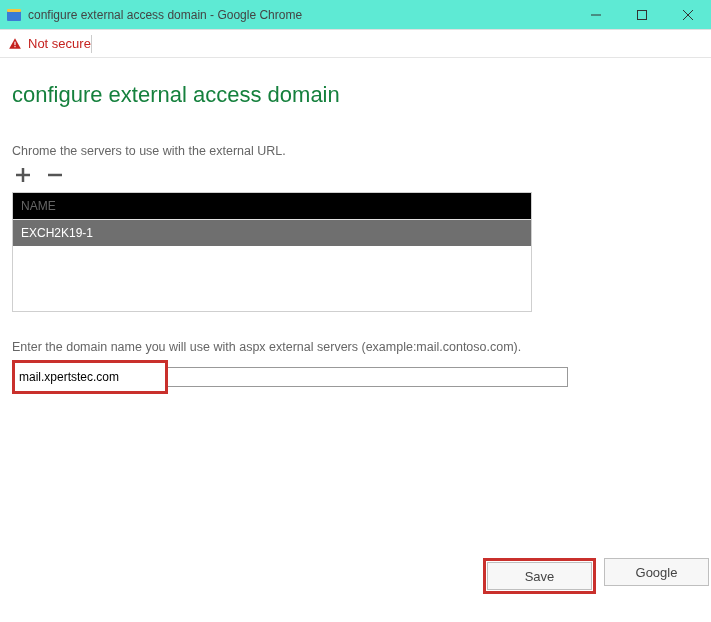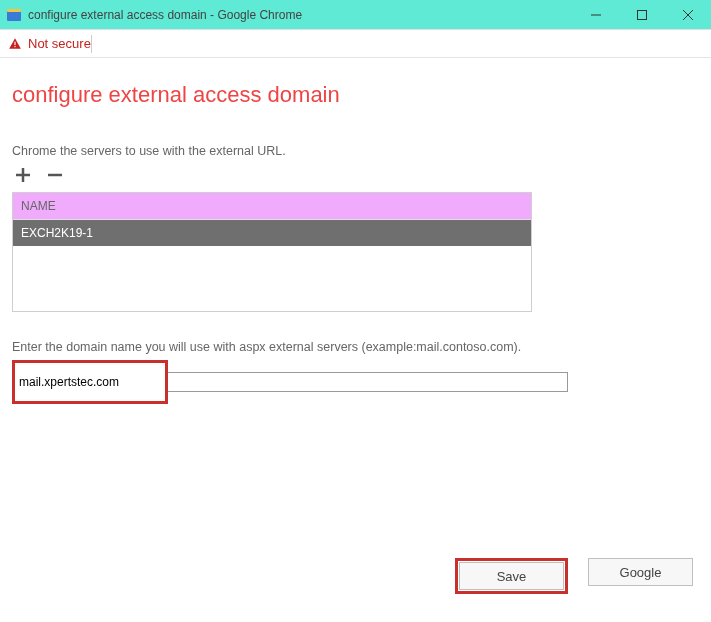--- a/index.html
+++ b/index.html
@@ -70,21 +70,21 @@
     }
     .url .host { color: #333; }
     .content {
       padding: 24px 12px 60px 12px;
       position: relative;
       height: calc(100% - 58px);
     }
     .page-title {
       font-size: 22px;
       font-weight: 400;
-      color: #ef4444;
+      color: #15803d;
       margin-bottom: 36px;
     }
     .label-text {
       font-size: 12.5px;
       color: #666;
       margin-bottom: 6px;
     }
     .toolbar-row {
       display: flex;
       gap: 10px;
@@ -103,61 +103,61 @@
       width: 520px;
       border: 1px solid #cfcfcf;
       height: 120px;
       overflow: hidden;
     }
     .server-header {
       padding: 6px 8px;
       font-size: 12px;
       color: #666;
       border-bottom: 1px solid #e0e0e0;
-      background: #f0abfc;
+      background: #000000;
     }
     .server-row {
       padding: 6px 8px;
       font-size: 12px;
     }
     .server-row.selected {
       background: #6f6f6f;
       color: #fff;
     }
     .section-gap { height: 28px; }
     .domain-input-wrap {
       display: inline-block;
       border: 3px solid #c9302c;
       padding: 1px;
     }
     .domain-input {
       width: 148px;
-      height: 36px;
+      height: 26px;
       font-size: 12px;
       padding: 1px 3px;
       border: none;
       outline: none;
     }
     .domain-input-line {
       display: flex;
       align-items: center;
     }
     .domain-input-rest {
       border: 1px solid #999;
       border-left: none;
       height: 20px;
       width: 400px;
       background: #fff;
     }
     .footer {
       position: absolute;
       bottom: 28px;
-      right: 18px;
-      display: flex;
-      gap: 20px;
+      right: 2px;
+      display: flex;
+      gap: 8px;
     }
     .btn {
       width: 105px;
       height: 28px;
       border: 1px solid #bfbfbf;
       background: #f7f7f7;
       font-size: 13px;
       color: #444;
       cursor: pointer;
       display: flex;

